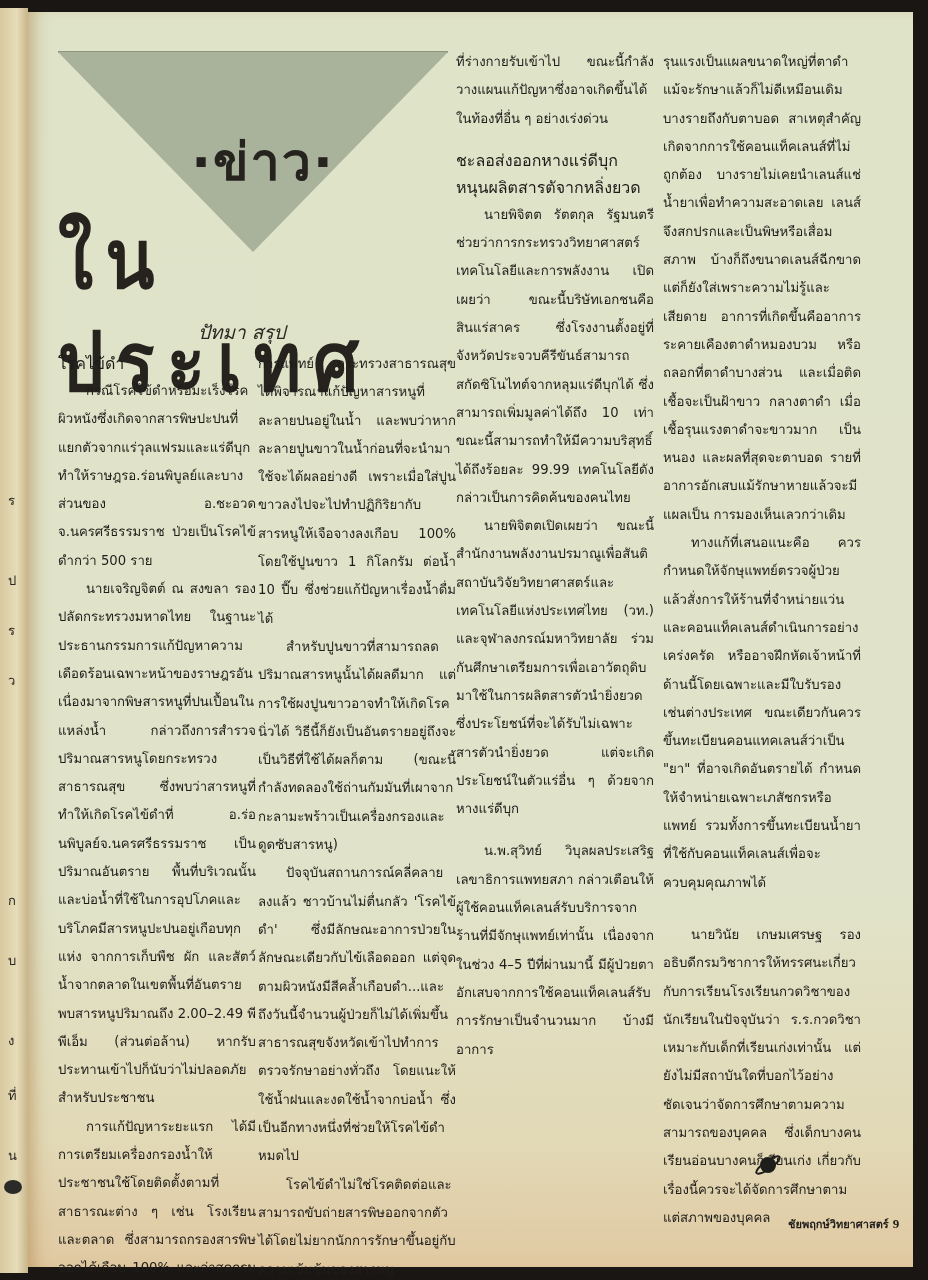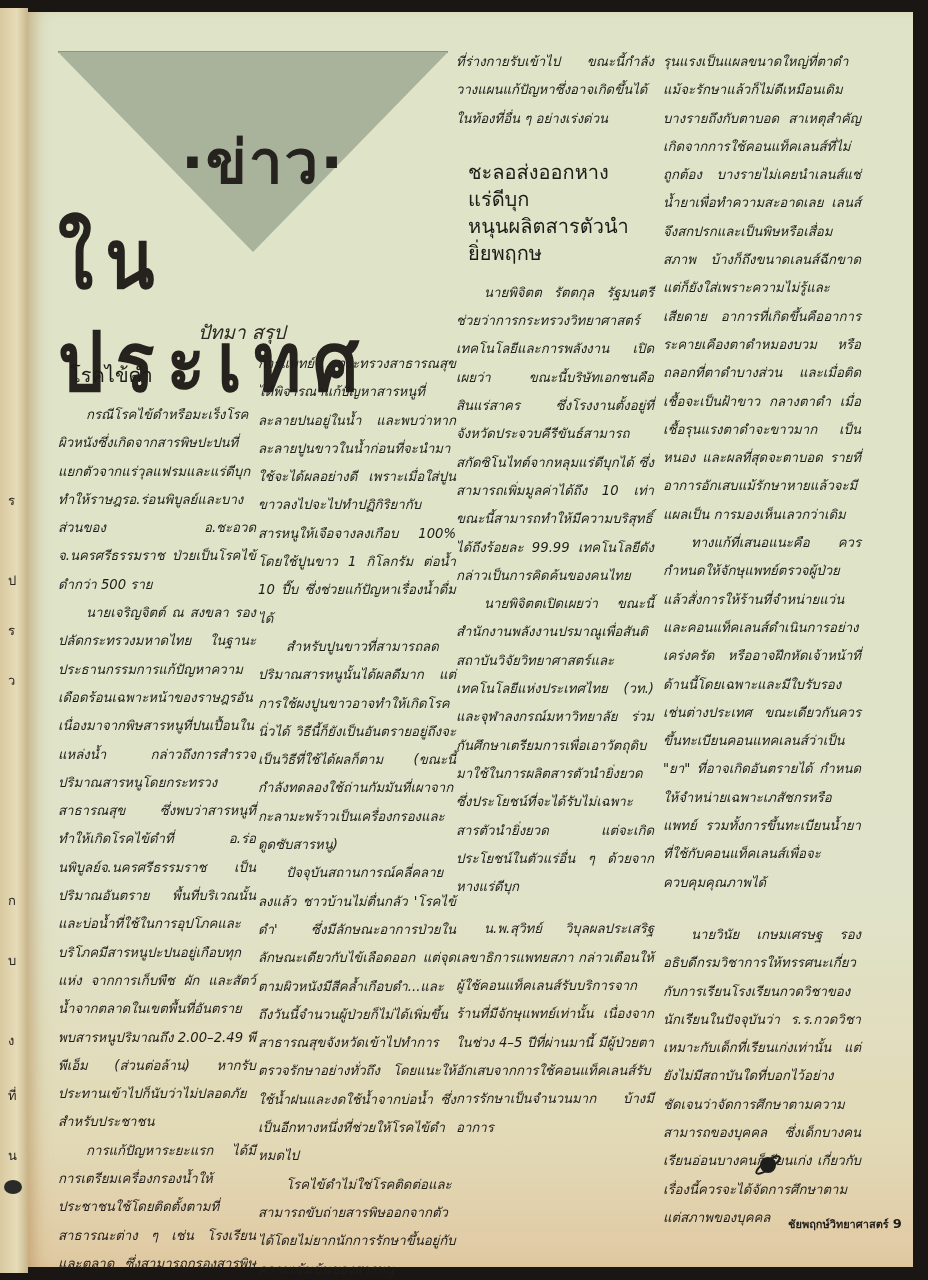--- a/index.html
+++ b/index.html
@@ -33,52 +33,52 @@
     border-left:195px solid transparent;
     border-right:195px solid transparent;
     border-top:200px solid #a9b29b;
   }
   .tri-top-edge {
     position:absolute; left:30px; top:39px; width:390px; height:2px; background:#8d957f;
   }
   .title-news {
     position:absolute; left:120px; top:115px; width:230px; text-align:center;
     font-family:"DejaVu Sans", sans-serif; font-weight:bold;
-    font-size:60px; line-height:70px; color:#26231f; letter-spacing:2px;
+    font-size:52px; line-height:70px; color:#26231f; letter-spacing:2px;
   }
   .title-country {
     position:absolute; left:30px; top:195px; width:400px;
     font-family:"DejaVu Sans", sans-serif; font-weight:bold;
     font-size:72px; line-height:90px; color:#26231f; letter-spacing:12px;
     transform:scaleY(1.15); transform-origin:top left;
   }
   .byline {
     position:absolute; left:170px; top:305px; font-style:italic;
     font-size:19px; color:#2b2823;
   }
   .col {
     position:absolute; width:198px;
     font-size:13.2px; line-height:28.3px; text-align:justify;
     color:#1f1d1a;
   }
-  .col p { margin:0;font-style:italic; }
+  .col p { margin:0; }
   .col p.indent { text-indent:28px; }
   .col h2 {
-    margin:12px; font-weight:normal; font-size:20px; line-height:27px; color:#1d1b18;
+    margin:0; font-weight:normal; font-size:16px; line-height:27px; color:#1d1b18;
   }
   .col .hgap { height:14px; }
   .col1 { left:30px; top:338px; }
   .col2 { left:230px; top:338px; }
   .col3 { left:428px; top:36px; }
   .col4 { left:635px; top:36px; }
   .planet-icon {
     position:absolute; left:725px; top:1140px; width:30px; height:26px;
   }
   .footer {
-    position:absolute; left:760px; top:1203px; font-size:11px; font-weight:bold; color:#1f1d1a;
+    position:absolute; left:760px; top:1203px; font-size:11px; font-weight:bold; color:#1f1d1a;font-family:Liberation Serif, serif;
   }
   .footer .num { font-size:13px; margin-left:4px; }
 </style>
 </head>
 <body>
 
 <div class="left-page">
   <div class="frag" style="top:480px">ร</div>
   <div class="frag" style="top:560px">ป</div>
   <div class="frag" style="top:610px">ร</div>
@@ -112,21 +112,21 @@
     <p class="indent">สำหรับปูนขาวที่สามารถลดปริมาณสารหนูนั้นได้ผลดีมาก แต่การใช้ผงปูนขาวอาจทำให้เกิดโรคนิ่วได้ วิธีนี้ก็ยังเป็นอันตรายอยู่ถึงจะเป็นวิธีที่ใช้ได้ผลก็ตาม (ขณะนี้กำลังทดลองใช้ถ่านกัมมันที่เผาจากกะลามะพร้าวเป็นเครื่องกรองและดูดซับสารหนู)</p>
     <p class="indent">ปัจจุบันสถานการณ์คลี่คลายลงแล้ว ชาวบ้านไม่ตื่นกลัว 'โรคไข้ดำ' ซึ่งมีลักษณะอาการป่วยในลักษณะเดียวกับไข้เลือดออก แต่จุดตามผิวหนังมีสีคล้ำเกือบดำ...และถึงวันนี้จำนวนผู้ป่วยก็ไม่ได้เพิ่มขึ้น สาธารณสุขจังหวัดเข้าไปทำการตรวจรักษาอย่างทั่วถึง โดยแนะให้ใช้น้ำฝนและงดใช้น้ำจากบ่อน้ำ ซึ่งเป็นอีกทางหนึ่งที่ช่วยให้โรคไข้ดำหมดไป</p>
     <p class="indent">โรคไข้ดำไม่ใช่โรคติดต่อและสามารถขับถ่ายสารพิษออกจากตัวได้โดยไม่ยากนักการรักษาขึ้นอยู่กับความเข้มข้นของสารหนู</p>
   </div>
 
   <div class="col col3">
     <p>ที่ร่างกายรับเข้าไป ขณะนี้กำลังวางแผนแก้ปัญหาซึ่งอาจเกิดขึ้นได้ในท้องที่อื่น ๆ อย่างเร่งด่วน</p>
     <div class="hgap"></div>
     <h2>
       <span>ชะลอส่งออกหางแร่ดีบุก</span><br>
-      <span>หนุนผลิตสารตัวนำยิ่ยพฤกษ</span>
+      <span>หนุนผลิตสารตัจากหลิ่งยวด</span>
     </h2>
     <p class="indent">นายพิจิตต รัตตกุล รัฐมนตรีช่วยว่าการกระทรวงวิทยาศาสตร์เทคโนโลยีและการพลังงาน เปิดเผยว่า ขณะนี้บริษัทเอกชนคือ สินแร่สาคร ซึ่งโรงงานตั้งอยู่ที่จังหวัดประจวบคีรีขันธ์สามารถสกัดซิโนไทต์จากหลุมแร่ดีบุกได้ ซึ่งสามารถเพิ่มมูลค่าได้ถึง 10 เท่า ขณะนี้สามารถทำให้มีความบริสุทธิ์ได้ถึงร้อยละ 99.99 เทคโนโลยีดังกล่าวเป็นการคิดค้นของคนไทย</p>
     <p class="indent">นายพิจิตตเปิดเผยว่า ขณะนี้สำนักงานพลังงานปรมาณูเพื่อสันติ สถาบันวิจัยวิทยาศาสตร์และเทคโนโลยีแห่งประเทศไทย (วท.) และจุฬาลงกรณ์มหาวิทยาลัย ร่วมกันศึกษาเตรียมการเพื่อเอาวัตถุดิบมาใช้ในการผลิตสารตัวนำยิ่งยวด ซึ่งประโยชน์ที่จะได้รับไม่เฉพาะสารตัวนำยิ่งยวด แต่จะเกิดประโยชน์ในตัวแร่อื่น ๆ ด้วยจากหางแร่ดีบุก</p>
     <div class="hgap"></div>
     <p class="indent">น.พ.สุวิทย์ วิบุลผลประเสริฐ เลขาธิการแพทยสภา กล่าวเตือนให้ผู้ใช้คอนแท็คเลนส์รับบริการจากร้านที่มีจักษุแพทย์เท่านั้น เนื่องจากในช่วง 4–5 ปีที่ผ่านมานี้ มีผู้ป่วยตาอักเสบจากการใช้คอนแท็คเลนส์รับการรักษาเป็นจำนวนมาก บ้างมีอาการ</p>
   </div>
 
   <div class="col col4">
     <p>รุนแรงเป็นแผลขนาดใหญ่ที่ตาดำ แม้จะรักษาแล้วก็ไม่ดีเหมือนเดิม บางรายถึงกับตาบอด สาเหตุสำคัญเกิดจากการใช้คอนแท็คเลนส์ที่ไม่ถูกต้อง บางรายไม่เคยนำเลนส์แช่น้ำยาเพื่อทำความสะอาดเลย เลนส์จึงสกปรกและเป็นพิษหรือเสื่อมสภาพ บ้างก็ถึงขนาดเลนส์ฉีกขาดแต่ก็ยังใส่เพราะความไม่รู้และเสียดาย อาการที่เกิดขึ้นคืออาการระคายเคืองตาดำหมองบวม หรือถลอกที่ตาดำบางส่วน และเมื่อติดเชื้อจะเป็นฝ้าขาว กลางตาดำ เมื่อเชื้อรุนแรงตาดำจะขาวมาก เป็นหนอง และผลที่สุดจะตาบอด รายที่อาการอักเสบแม้รักษาหายแล้วจะมีแผลเป็น การมองเห็นเลวกว่าเดิม</p>
     <p class="indent">ทางแก้ที่เสนอแนะคือ ควรกำหนดให้จักษุแพทย์ตรวจผู้ป่วย แล้วสั่งการให้ร้านที่จำหน่ายแว่นและคอนแท็คเลนส์ดำเนินการอย่างเคร่งครัด หรืออาจฝึกหัดเจ้าหน้าที่ด้านนี้โดยเฉพาะและมีใบรับรองเช่นต่างประเทศ ขณะเดียวกันควรขึ้นทะเบียนคอนแทคเลนส์ว่าเป็น "ยา" ที่อาจเกิดอันตรายได้ กำหนดให้จำหน่ายเฉพาะเภสัชกรหรือแพทย์ รวมทั้งการขึ้นทะเบียนน้ำยาที่ใช้กับคอนแท็คเลนส์เพื่อจะควบคุมคุณภาพได้</p>

